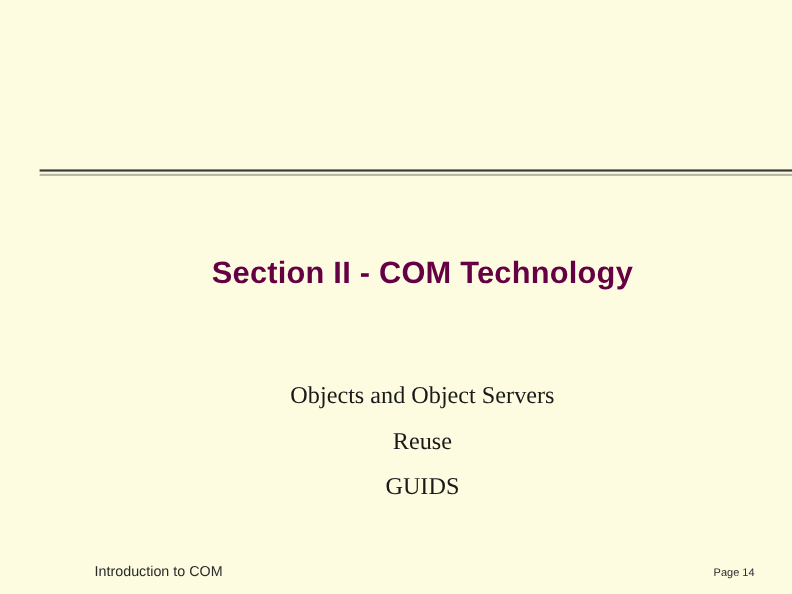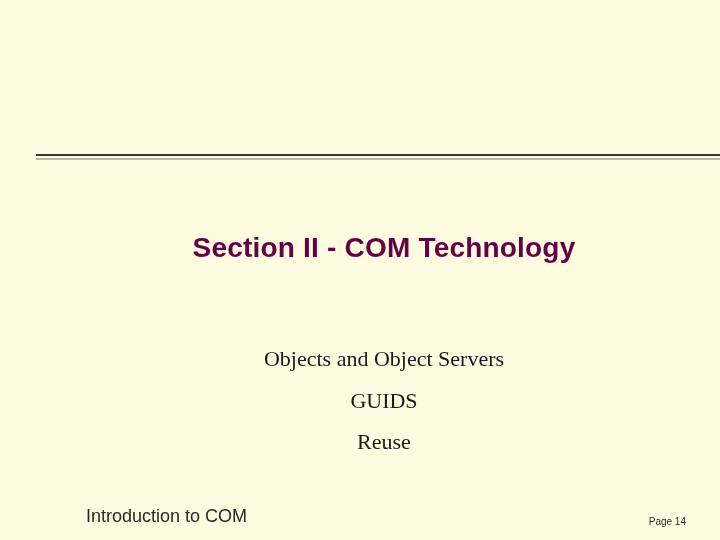--- a/index.html
+++ b/index.html
@@ -43,21 +43,21 @@
     font-family: Georgia, 'Times New Roman', serif;
     font-size: 22px;
     color: #1a1a1a;
     line-height: 1.35;
   }
   .footer-left {
     position: absolute;
     left: 50px;
     bottom: 25px;
     font-family: Arial, Helvetica, sans-serif;
-    font-size: 18px;
+    font-size: 13px;
     color: #2a2a2a;
   }
   .footer-right {
     position: absolute;
     right: 46px;
     bottom: 25px;
     font-family: Arial, Helvetica, sans-serif;
     font-size: 10px;
     color: #2a2a2a;
   }
@@ -65,18 +65,18 @@
 </head>
 <body>
 
 <div class="rule-dark"></div>
 <div class="rule-light"></div>
 
 <h1 class="title">Section II - COM Technology</h1>
 
 <div class="subs">
   <div>Objects and Object Servers</div>
+  <div>Reuse</div>
   <div>GUIDS</div>
-  <div>Reuse</div>
 </div>
 
 <div class="footer-left">Introduction to COM</div>
 <div class="footer-right">Page 14</div>
 
 </body></html>

